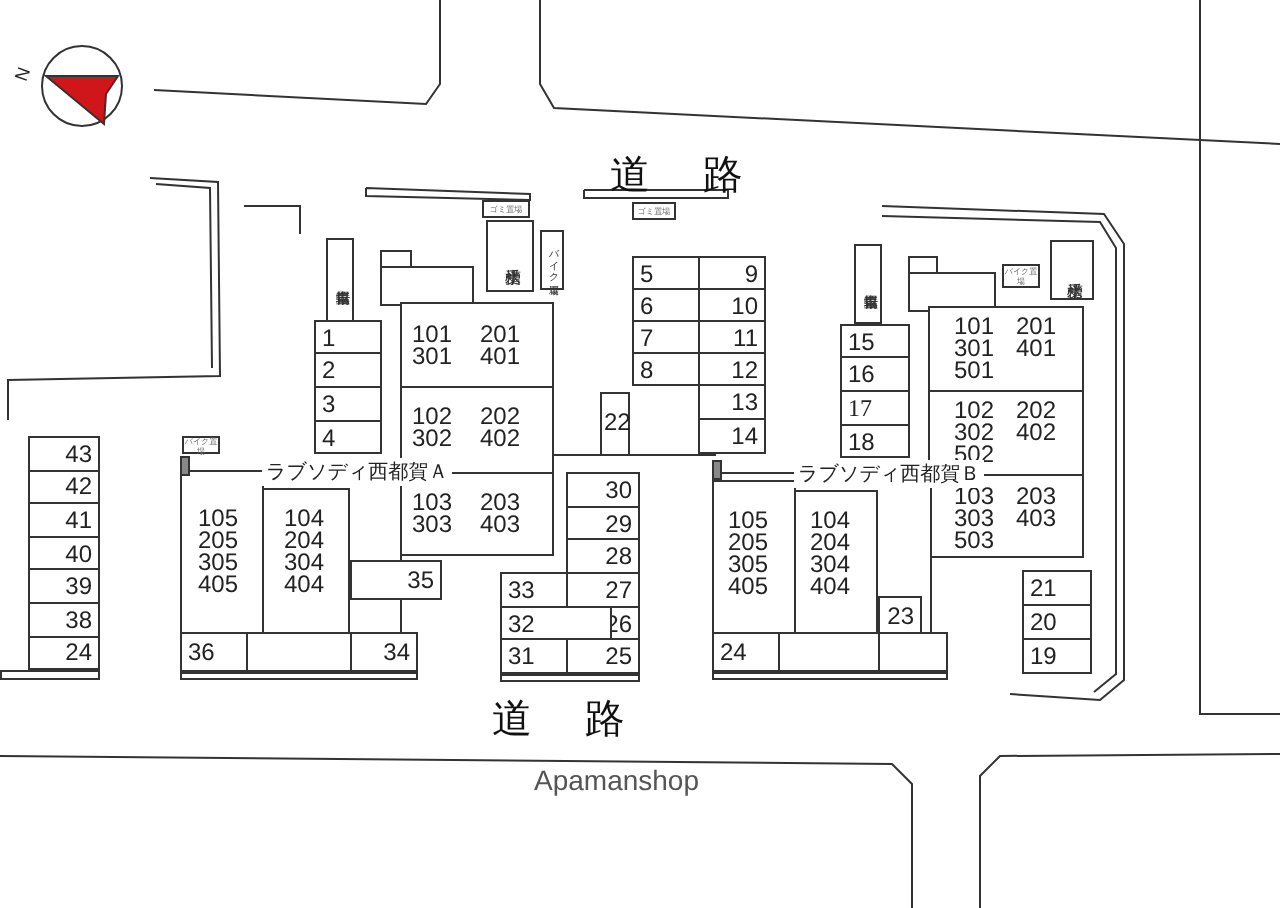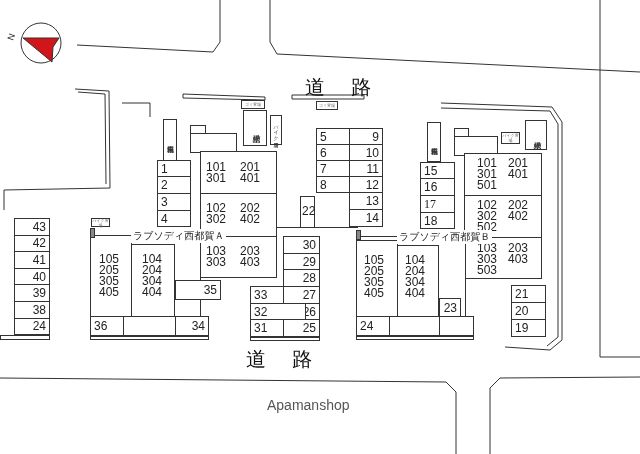--- a/index.html
+++ b/index.html
@@ -50,21 +50,21 @@
 <div class="abs" style="left:8px;top:22px;width:56px;height:44px;">
   <svg width="56" height="44">
     <circle cx="33" cy="21" r="20" fill="#fff" stroke="#333"></circle>
     <polygon points="15,16 51,16 45,25 44,40" fill="#d0161b" stroke="#333"></polygon>
   </svg>
   <span class="abs" style="left:0;top:10px;font-size:9px;transform:rotate(-70deg);">N</span>
 </div>
 
 <div class="road" style="left:305px;top:74px;">道 路</div>
 <div class="road" style="left:246px;top:346px;">道 路</div>
-<div class="shop" style="left:267px;top:397px;">Apamanshop</div>
+<div class="shop" style="left:267px;top:382px;">Apamanshop</div>
 
 <div class="vlabel" style="left:163px;top:119px;width:14px;height:42px;">自転車置場</div>
 <div class="tiny" style="left:190px;top:125px;width:16px;height:10px;"></div>
 <div class="box" style="left:190px;top:133px;width:47px;height:20px;"></div>
 <div class="tiny" style="left:241px;top:100px;width:24px;height:9px;">ゴミ置場</div>
 <div class="vlabel" style="left:243px;top:110px;width:24px;height:36px;font-size:8px;">受水槽</div>
 <div class="vlabel" style="left:270px;top:115px;width:12px;height:30px;font-size:5px;">バイク置場</div>
 <div class="tiny" style="left:316px;top:101px;width:22px;height:9px;">ゴミ置場</div>
 
 <div class="vlabel" style="left:427px;top:122px;width:14px;height:40px;">自転車置場</div>

